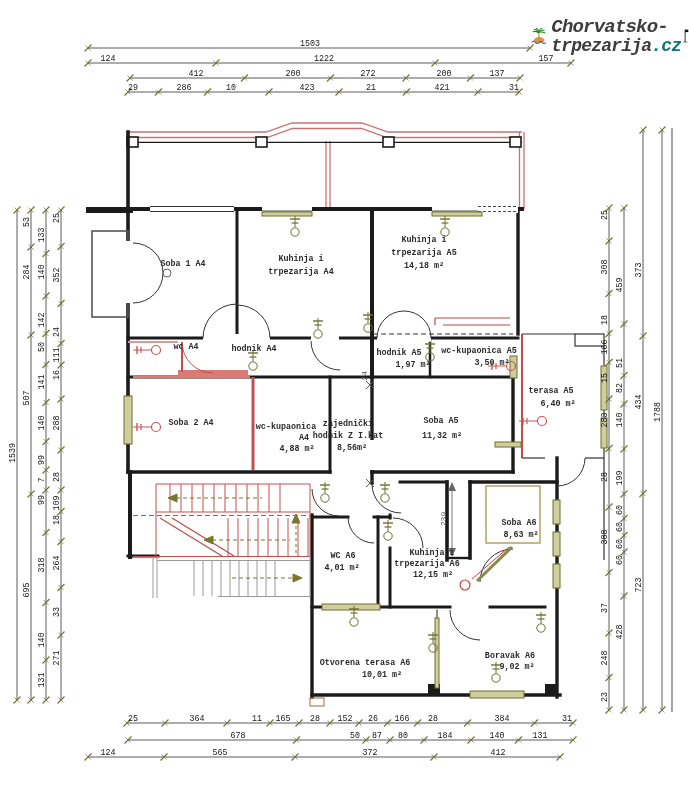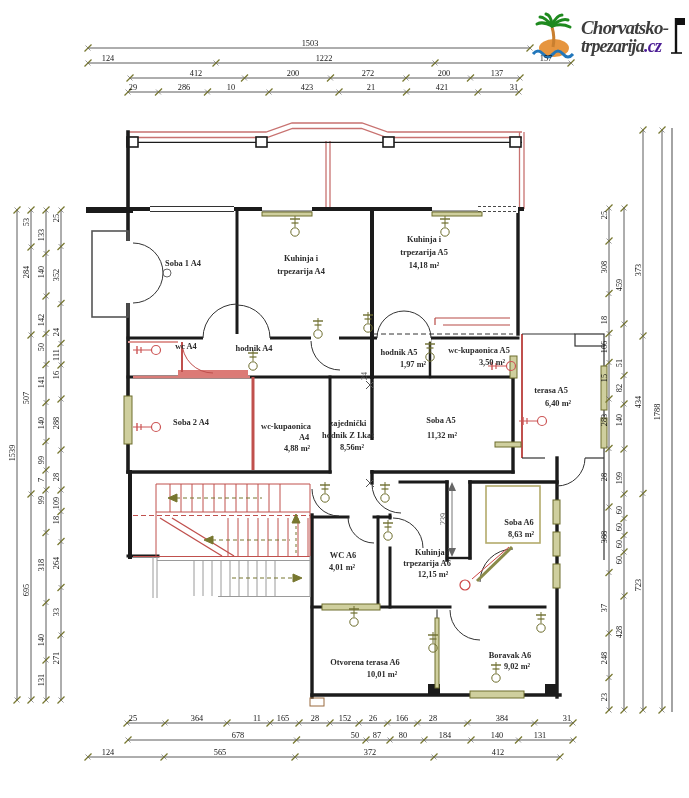--- a/index.html
+++ b/index.html
@@ -1,25 +1,25 @@
 <!DOCTYPE html>
 <html><head>
 <meta charset="utf-8">
 <style>
   html,body{margin:0;padding:0;background:#fff;}
   .canvas{position:relative;width:689px;height:798px;background:#ffffff;
-          font-family:Liberation Serif, serif;overflow:hidden;}
+          font-family:Liberation Mono, monospace;overflow:hidden;}
   svg.plan{position:absolute;left:0;top:0;}
   .logo{position:absolute;left:531px;top:10px;width:158px;height:52px;
         display:flex;align-items:center;gap:4px;}
   .logo-text{line-height:1.0;white-space:nowrap;}
   .logo-l1,.logo-l2{font-style:italic;font-weight:bold;color:#3d3d3d;
         font-size:19px;letter-spacing:-0.8px;}
   .logo-l2{font-size:18px;}
-  .logo-cz{color:#4c1d95;}
+  .logo-cz{color:#0f766e;}
   .room-label{font-weight:bold;fill:#2b2b2b;}
   .dim-label{fill:#161616;}
 </style>
 </head>
 <body>
 
 <div class="canvas">
 
   <div class="logo">
     <svg width="46" height="50" viewBox="0 0 46 50">

